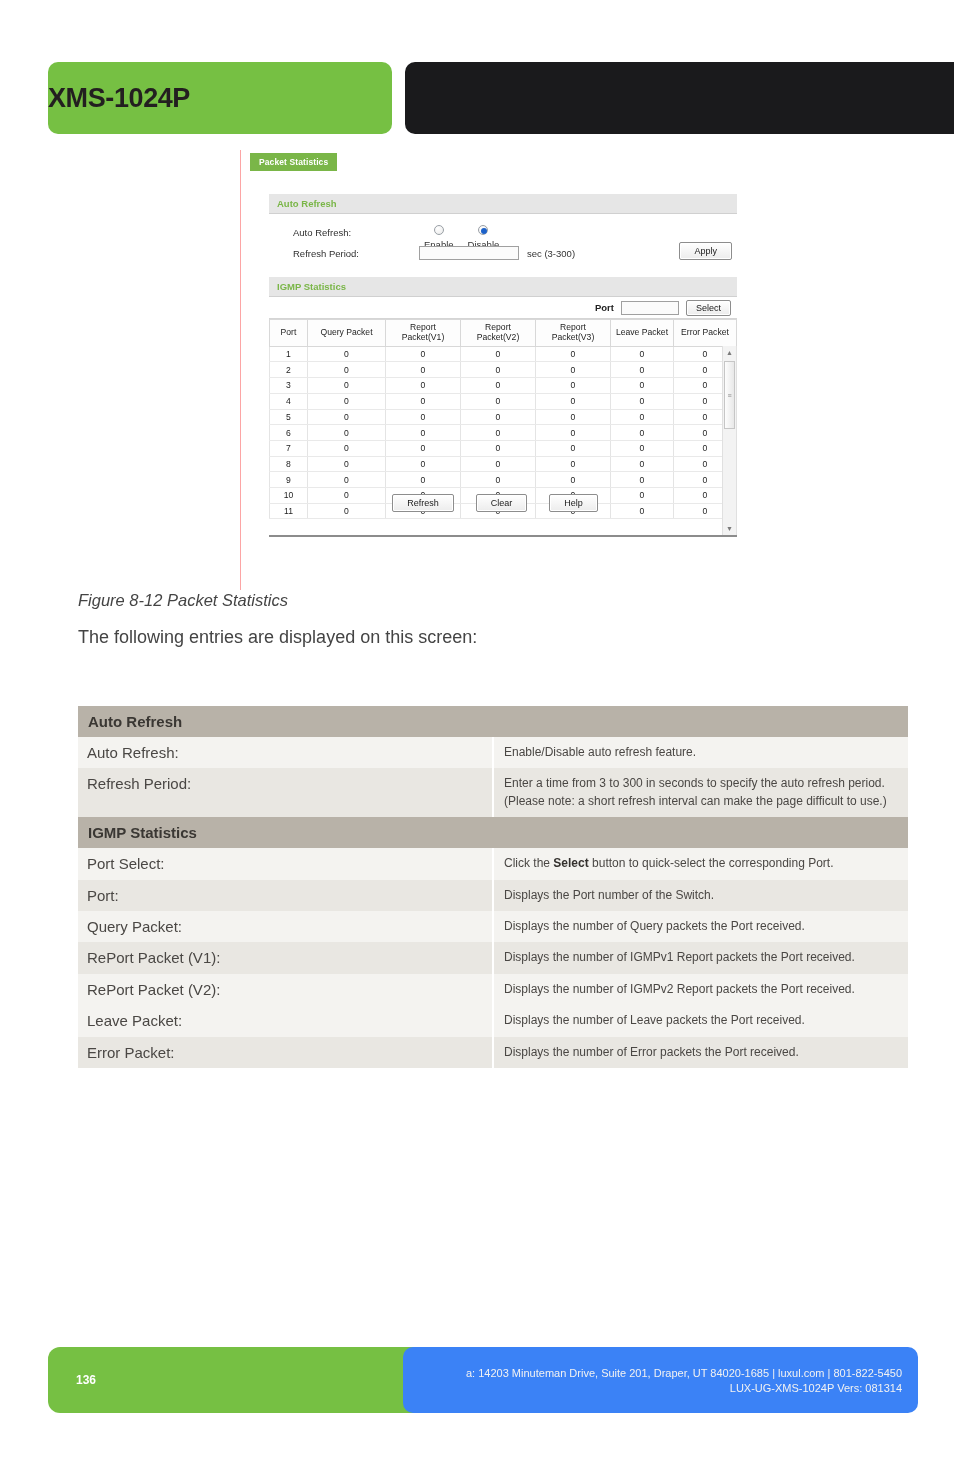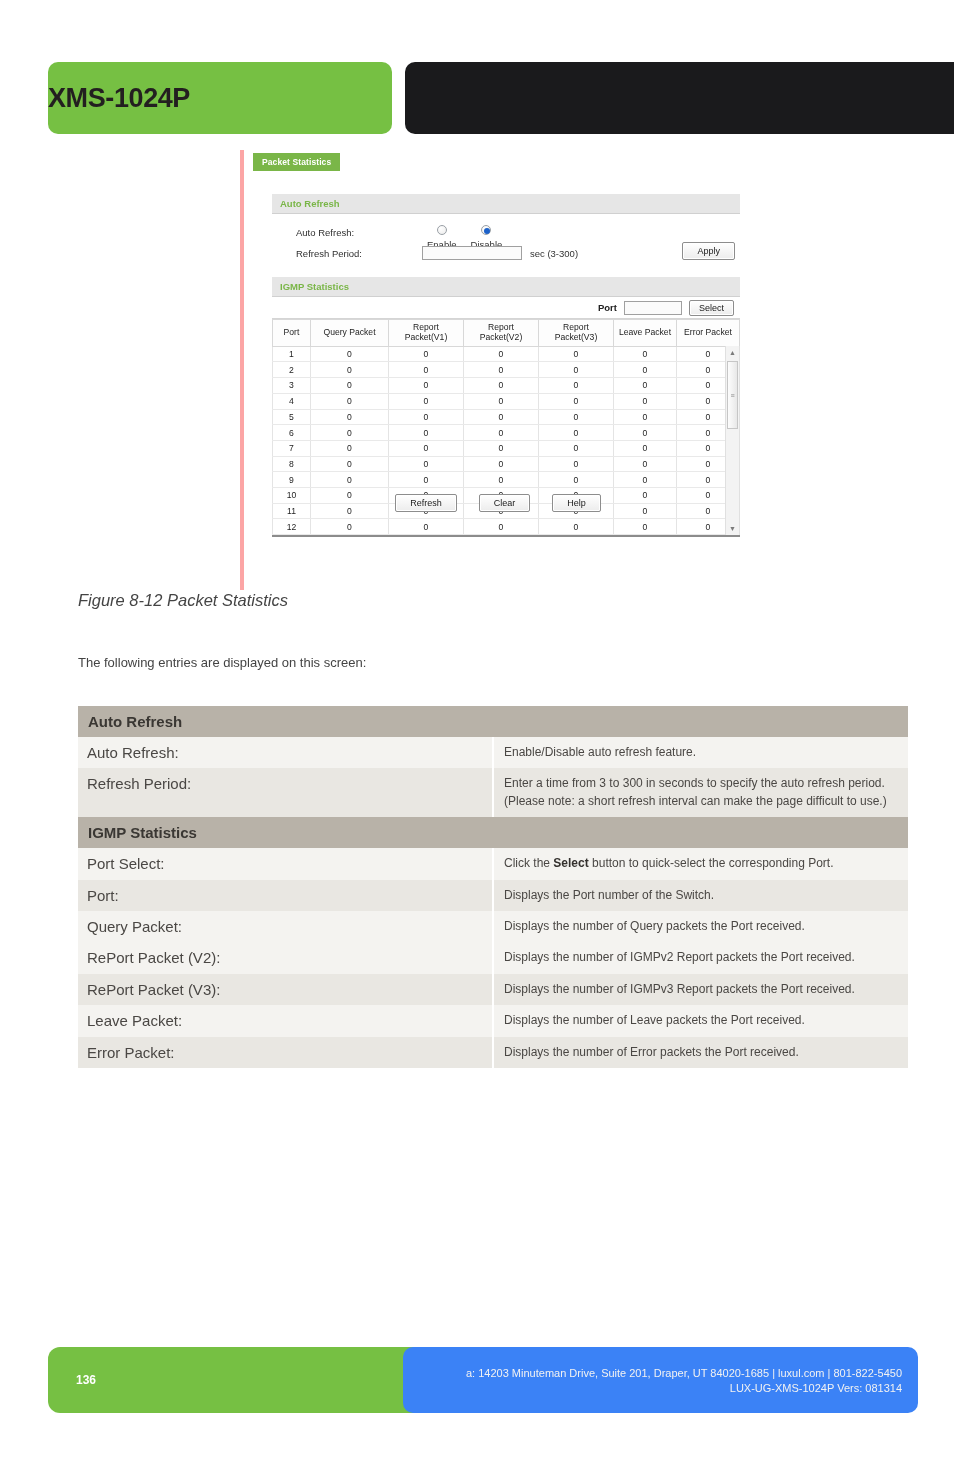--- a/index.html
+++ b/index.html
@@ -39,21 +39,21 @@
     background: #1a1a1c;
     border-radius: 10px;
   }
 
   
   .figure {
     position: absolute;
     left: 240px; top: 150px;
     width: 505px; height: 440px;
     background: #ffffff;
-    border-left: 4px solid #fca5a5;
+    border-left: 1px solid #fca5a5;
   }
   .tab-badge {
     position: absolute;
     left: 9px; top: 3px;
     background: #7ab648;
     color: #ffffff;
     font-size: 8.5px;
     font-weight: bold;
     padding: 4px 9px 4px 9px;
     letter-spacing: .1px;
@@ -162,22 +162,22 @@
     background: #8c8c8c;
   }
 
   
   .caption {
     position:absolute; left: 78px; top: 591px;
     font-size: 16.5px; font-style: italic; color:#444;
     font-family: "Liberation Sans", sans-serif;
   }
   .intro {
-    position:absolute; left: 78px; top: 655px;
-    font-size: 13px; color:#444;
+    position:absolute; left: 78px; top: 627px;
+    font-size: 18px; color:#444;
   }
 
   
   .desc {
     position:absolute; left: 78px; top: 706px;
     width: 830px;
     border-collapse: collapse;
     table-layout: fixed;
   }
   .desc tr.section td {
@@ -388,29 +388,20 @@
             </tr>
             <tr>
               <td>11</td>
               <td>0</td>
               <td>0</td>
               <td>0</td>
               <td>0</td>
               <td>0</td>
               <td>0</td>
             </tr>
-            <tr>
-              <td>12</td>
-              <td>0</td>
-              <td>0</td>
-              <td>0</td>
-              <td>0</td>
-              <td>0</td>
-              <td>0</td>
-            </tr>
           </tbody>
       </table>
       <div class="scrollbar">
         <div class="sb-arrow up">▲</div>
         <div class="sb-thumb">≡</div>
         <div class="sb-arrow down">▼</div>
       </div>
     </div>
   </div>
 
@@ -447,28 +438,28 @@
         <td class="val">Click the <b>Select</b> button to quick-select the corresponding Port.</td>
       </tr>
       <tr class="even">
         <td class="key">Port:</td>
         <td class="val">Displays the Port number of the Switch.</td>
       </tr>
       <tr class="odd">
         <td class="key">Query Packet:</td>
         <td class="val">Displays the number of Query packets the Port received.</td>
       </tr>
+      <tr class="even">
+        <td class="key">RePort Packet (V1):</td>
+        <td class="val">Displays the number of IGMPv1 Report packets the Port received.</td>
+      </tr>
       <tr class="odd">
         <td class="key">RePort Packet (V2):</td>
         <td class="val">Displays the number of IGMPv2 Report packets the Port received.</td>
       </tr>
-      <tr class="even">
-        <td class="key">RePort Packet (V3):</td>
-        <td class="val">Displays the number of IGMPv3 Report packets the Port received.</td>
-      </tr>
       <tr class="odd">
         <td class="key">Leave Packet:</td>
         <td class="val">Displays the number of Leave packets the Port received.</td>
       </tr>
       <tr class="even">
         <td class="key">Error Packet:</td>
         <td class="val">Displays the number of Error packets the Port received.</td>
       </tr>
     </tbody>
 </table>

